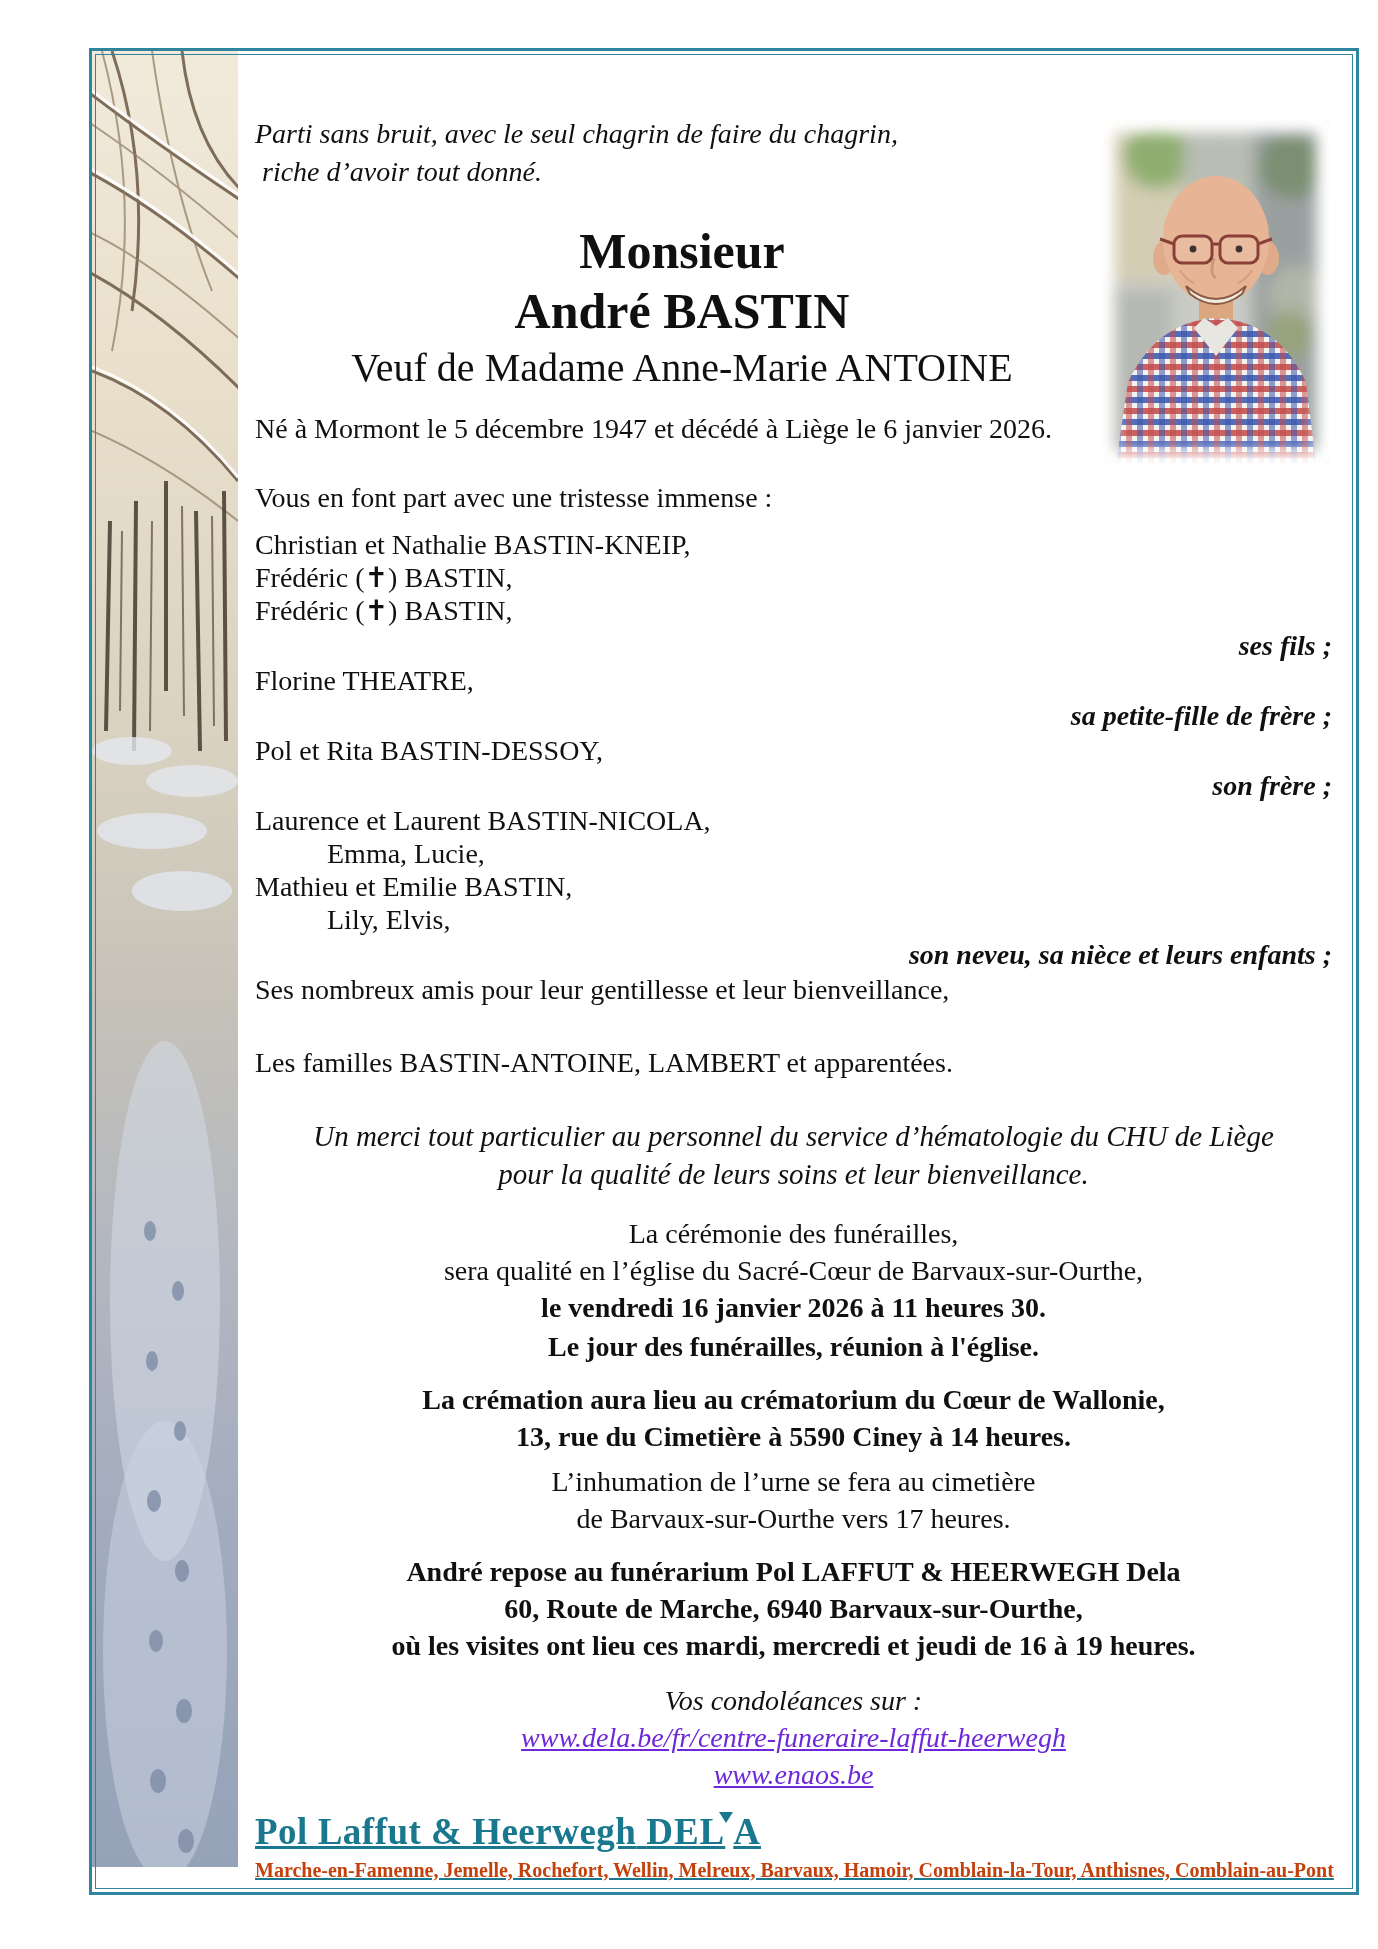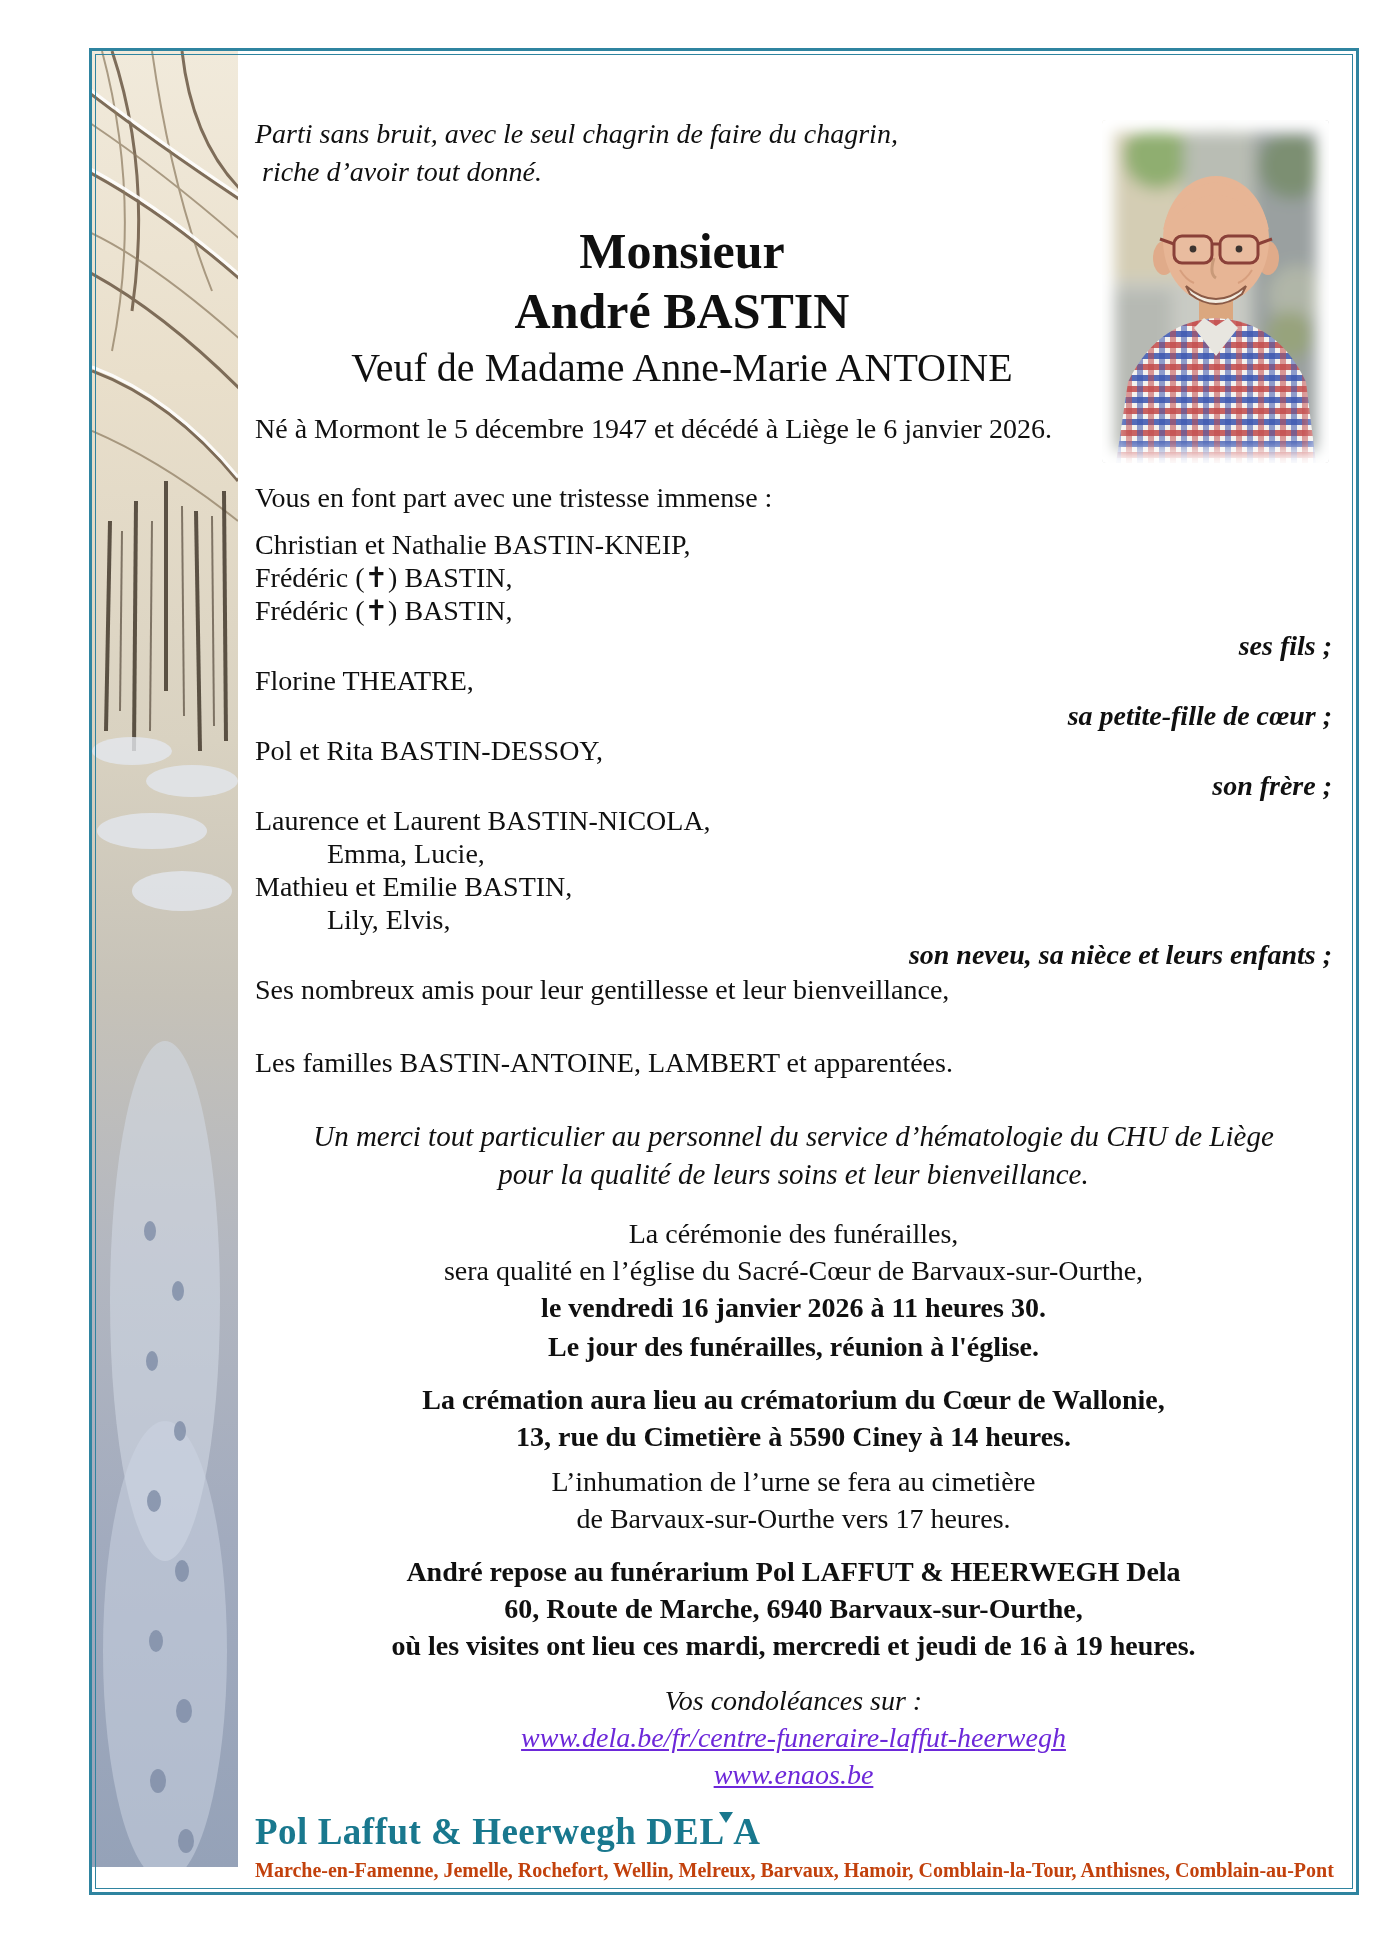--- a/index.html
+++ b/index.html
@@ -32,21 +32,21 @@
   .cblock{text-align:center;font-size:28px;line-height:37px;}
   .ceremony{margin-top:22px;}
   .meeting{margin-top:2px;font-weight:bold;}
   .cremation{margin-top:16px;font-weight:bold;}
   .burial{margin-top:8px;font-weight:normal;}
   .repose{margin-top:16px;font-weight:bold;}
   .bold-line{font-weight:bold;}
   .condolences{margin-top:18px;text-align:center;font-style:italic;font-size:28px;line-height:37px;}
   .condolences a{color:#6d28d9;text-decoration:underline;}
   
-  .footer{position:absolute;left:163px;right:22px;bottom:10px;color:#19788e;}
+  .footer{position:absolute;left:163px;right:22px;bottom:10px;color:#19788e;text-decoration:underline;}
   .brand-row{display:flex;align-items:baseline;gap:30px;}
   .brand{font-size:37px;font-weight:bold;letter-spacing:0.5px;}
   .brand-logo{font-size:37px;font-weight:bold;letter-spacing:1px;position:relative;}
   .brand-logo .flag{display:inline-block;width:0;height:0;border-left:7px solid transparent;border-right:7px solid transparent;border-top:11px solid #19788e;vertical-align:top;margin:2px 0 0 -6px;}
   .contact{font-size:30px;font-weight:bold;}
   .locations{margin-top:6px;font-size:20px;font-weight:bold;color:#c2410c;}
 </style>
 </head>
 <body>
 
@@ -190,21 +190,21 @@
       <div class="dates">Né à Mormont le 5 décembre 1947 et décédé à Liège le 6 janvier 2026.</div>
 
       <div class="intro">Vous en font part avec une tristesse immense :</div>
 
       <div class="family">
         <p>Christian et Nathalie BASTIN-KNEIP,</p>
         <p>Frédéric (✝) BASTIN,</p>
         <p>Frédéric (✝) BASTIN,</p>
         <p class="rel">ses fils ;</p>
         <p>Florine THEATRE,</p>
-        <p class="rel">sa petite-fille de cœur ;</p>
+        <p class="rel">sa petite-fille de frère ;</p>
         <p>Pol et Rita BASTIN-DESSOY,</p>
         <p class="rel">son frère ;</p>
         <p>Laurence et Laurent BASTIN-NICOLA,</p>
         <p class="indent">Emma, Lucie,</p>
         <p>Mathieu et Emilie BASTIN,</p>
         <p class="indent">Lily, Elvis,</p>
         <p class="rel">son neveu, sa nièce et leurs enfants ;</p>
         <p>Ses nombreux amis pour leur gentillesse et leur bienveillance,</p>
         <p class="post-gap">Les familles BASTIN-ANTOINE, LAMBERT et apparentées.</p>
       </div>

